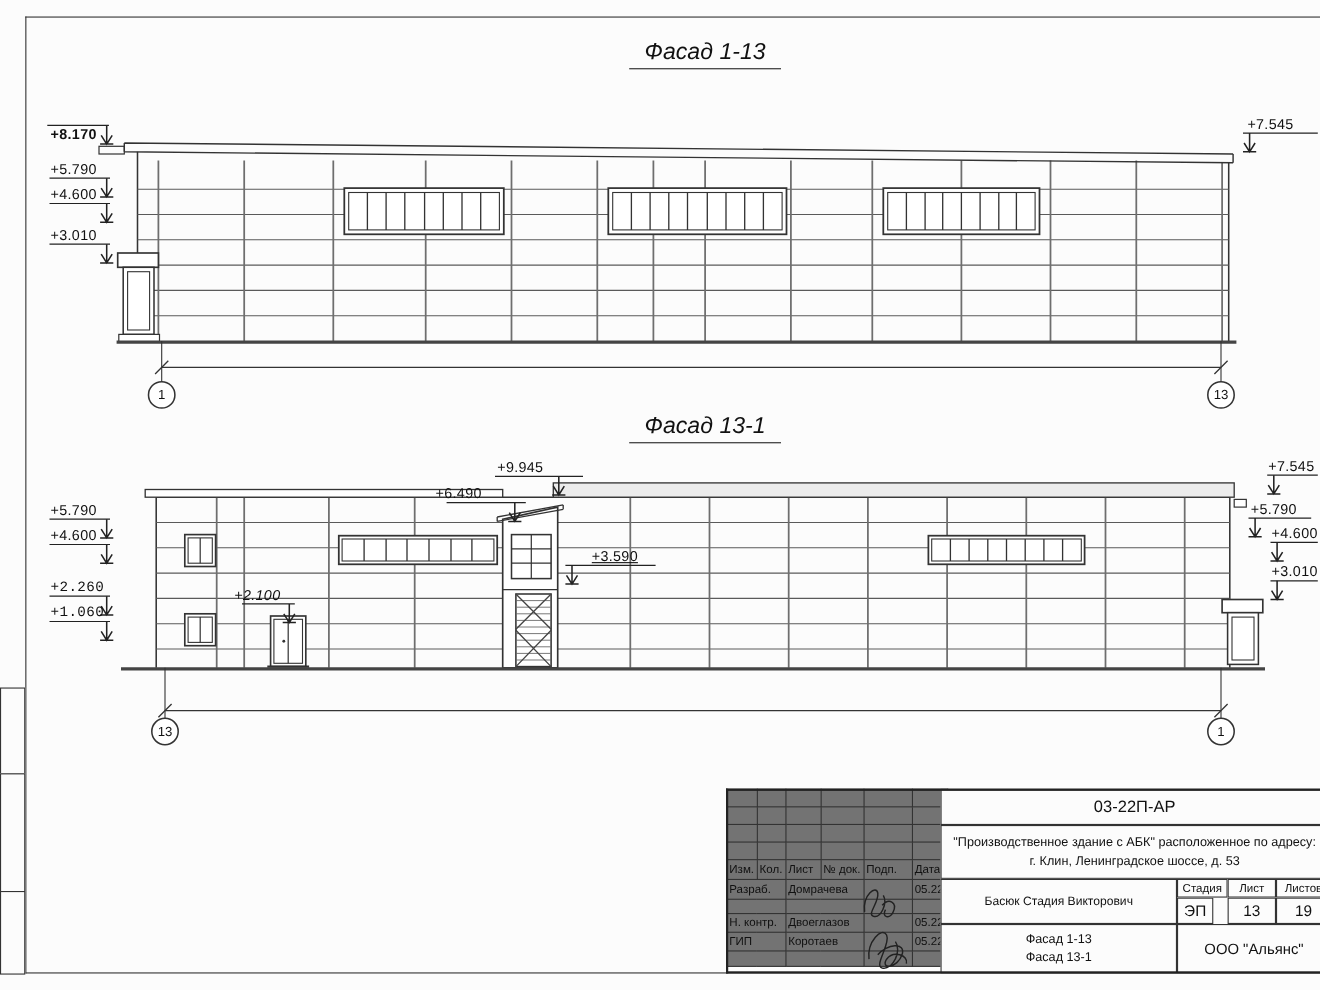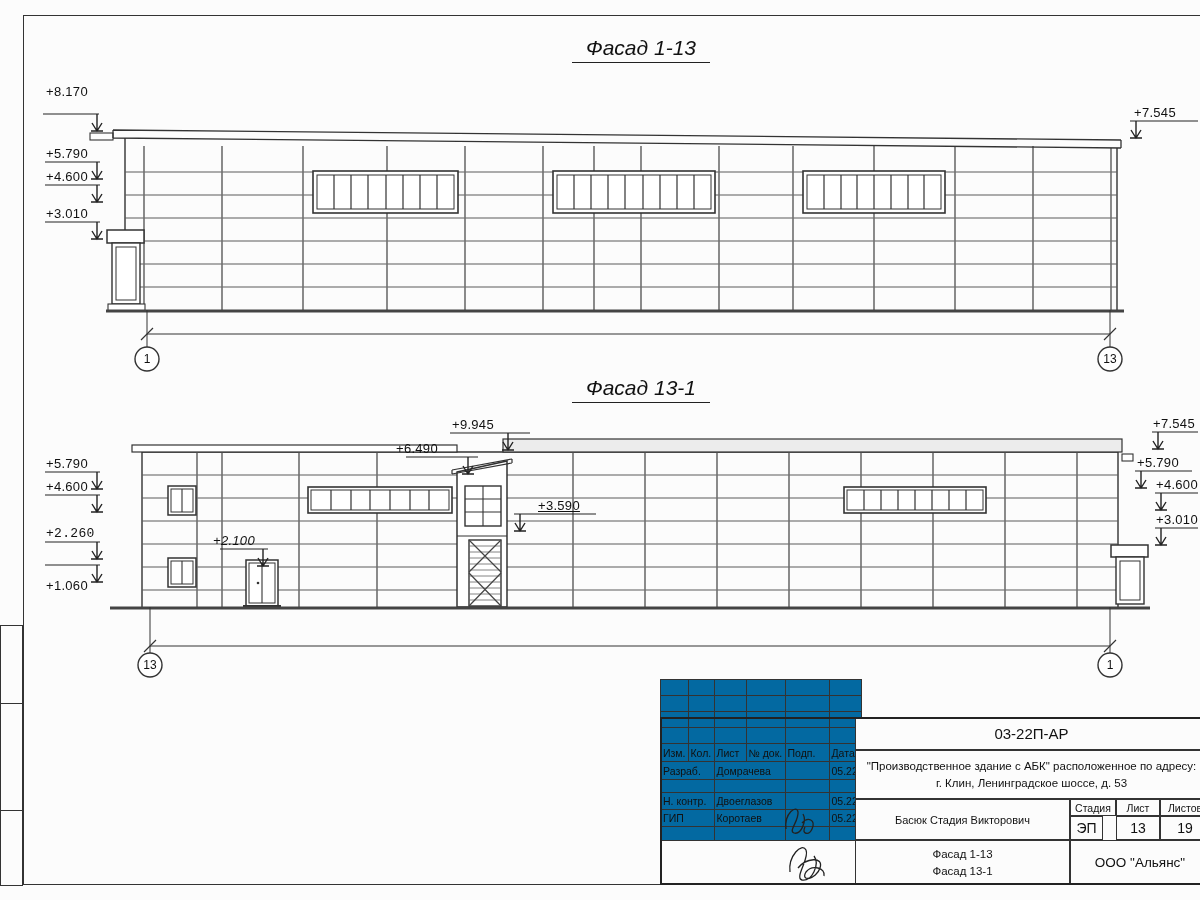--- a/index.html
+++ b/index.html
@@ -11,21 +11,21 @@
   .frame{position:absolute;left:23px;top:15px;width:1185px;height:870px;
     border:1.8px solid #333;border-right:none;box-sizing:border-box;}
   .edgebox{position:absolute;left:0;width:23px;border:1.2px solid #333;box-sizing:border-box;background:#fcfcfc;}
   .ttl{position:absolute;font-size:21px;font-style:italic;text-align:center;
     border-bottom:1.6px solid #222;padding:0 14px 2px 14px;white-space:nowrap;}
   .lbl{position:absolute;font-size:13px;white-space:nowrap;letter-spacing:.3px;}
   .axisnum{position:absolute;width:24px;height:24px;line-height:24px;text-align:center;
     font-size:12px;}
   .tbcell{position:absolute;border:1px solid #333;box-sizing:border-box;
     display:flex;align-items:center;justify-content:center;text-align:center;background:#fcfcfc;}
-  table.tb{position:absolute;left:660px;top:679px;border-collapse:collapse;table-layout:fixed;background:#0369a1;}
+  table.tb{position:absolute;left:660px;top:717px;border-collapse:collapse;table-layout:fixed;background:#737373;}
   table.tb td{border:1px solid #333;padding:0 2px;font-size:10.5px;overflow:hidden;white-space:nowrap;}
   .tbouter{position:absolute;left:660px;top:717px;width:548px;height:168px;
     border:2px solid #222;border-right:none;box-sizing:border-box;pointer-events:none;}
   .sig{position:absolute;}
 </style>
 </head>
 <body>
 
 <div class="frame"></div>
 <div class="edgebox" style="top:625px;height:79px;"></div>
@@ -160,32 +160,32 @@
     <use href="#arr" x="1158" y="432"></use>
       <use href="#arr" x="1141" y="471"></use>
     <use href="#arr" x="1161" y="493"></use>
       <use href="#arr" x="1161" y="528"></use>
   </g>
 </svg>
 
 <div class="ttl" style="left:572px;top:36px;">Фасад 1-13</div>
 <div class="ttl" style="left:572px;top:376px;">Фасад 13-1</div>
 
-<div class="lbl" style="left:46px;top:84px;">+8.170</div>
+<div class="lbl" style="left:46px;top:114px;font-weight:bold;">+8.170</div>
 <div class="lbl" style="left:46px;top:146px;">+5.790</div>
 <div class="lbl" style="left:46px;top:169px;">+4.600</div>
 <div class="lbl" style="left:46px;top:206px;">+3.010</div>
 <div class="lbl" style="left:1134px;top:105px;">+7.545</div>
 <div class="axisnum" style="left:135px;top:347px;">1</div>
 <div class="axisnum" style="left:1098px;top:347px;">13</div>
 
 <div class="lbl" style="left:46px;top:456px;">+5.790</div>
 <div class="lbl" style="left:46px;top:479px;">+4.600</div>
 <div class="lbl" style="left:46px;top:526px;font-family:Liberation Mono, monospace;">+2.260</div>
-<div class="lbl" style="left:46px;top:578px;">+1.060</div>
+<div class="lbl" style="left:46px;top:549px;font-family:Liberation Mono, monospace;">+1.060</div>
 <div class="lbl" style="left:1153px;top:416px;">+7.545</div>
 <div class="lbl" style="left:1137px;top:455px;">+5.790</div>
 <div class="lbl" style="left:1156px;top:477px;">+4.600</div>
 <div class="lbl" style="left:1156px;top:512px;">+3.010</div>
 <div class="lbl" style="left:452px;top:417px;">+9.945</div>
 <div class="lbl" style="left:396px;top:441px;">+6.490</div>
 <div class="lbl" style="left:538px;top:498px;text-decoration:underline;">+3.590</div>
 <div class="lbl" style="left:213px;top:533px;font-style:italic;">+2.100</div>
 <div class="axisnum" style="left:138px;top:653px;">13</div>
 <div class="axisnum" style="left:1098px;top:653px;">1</div>

